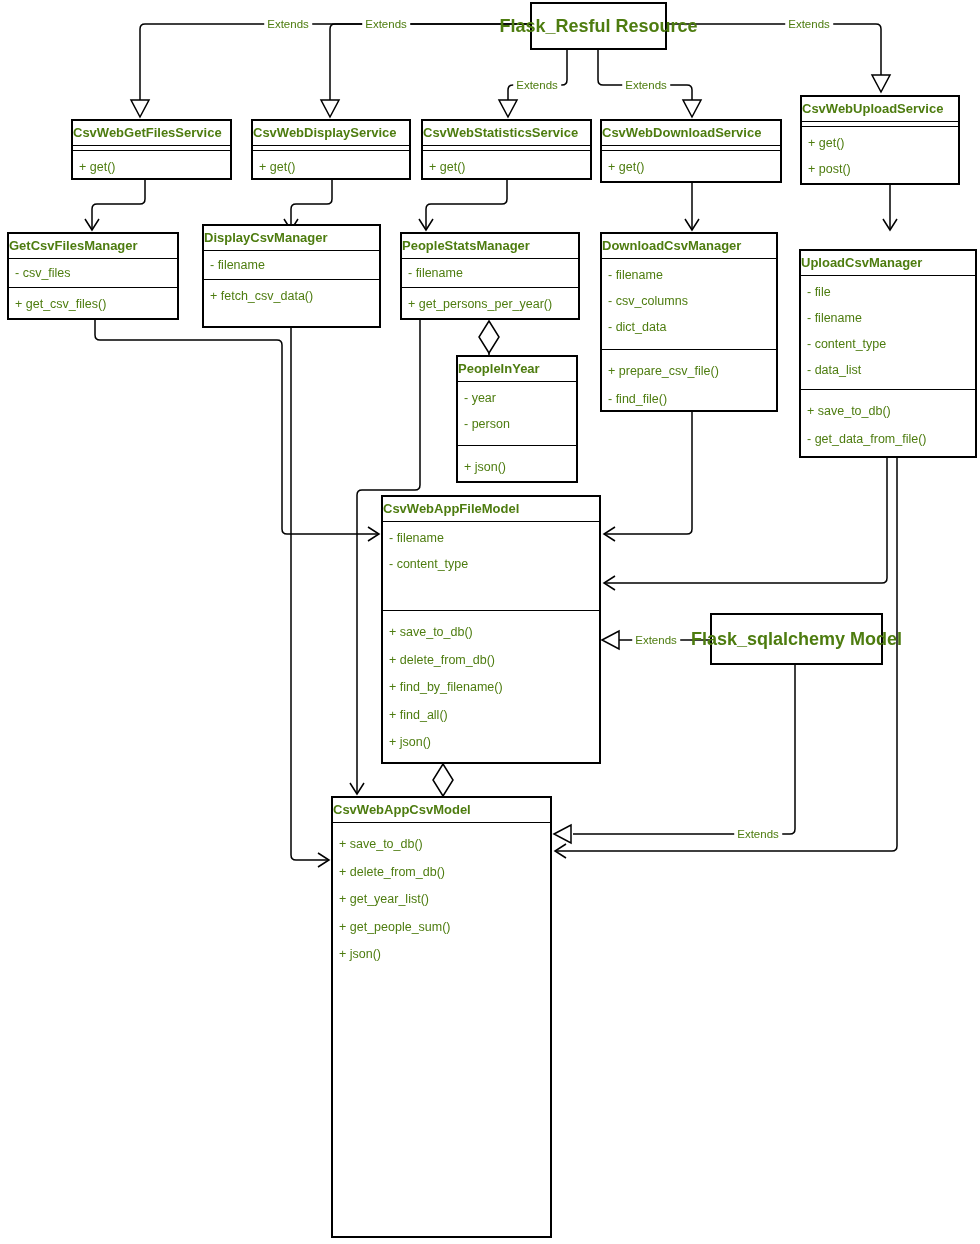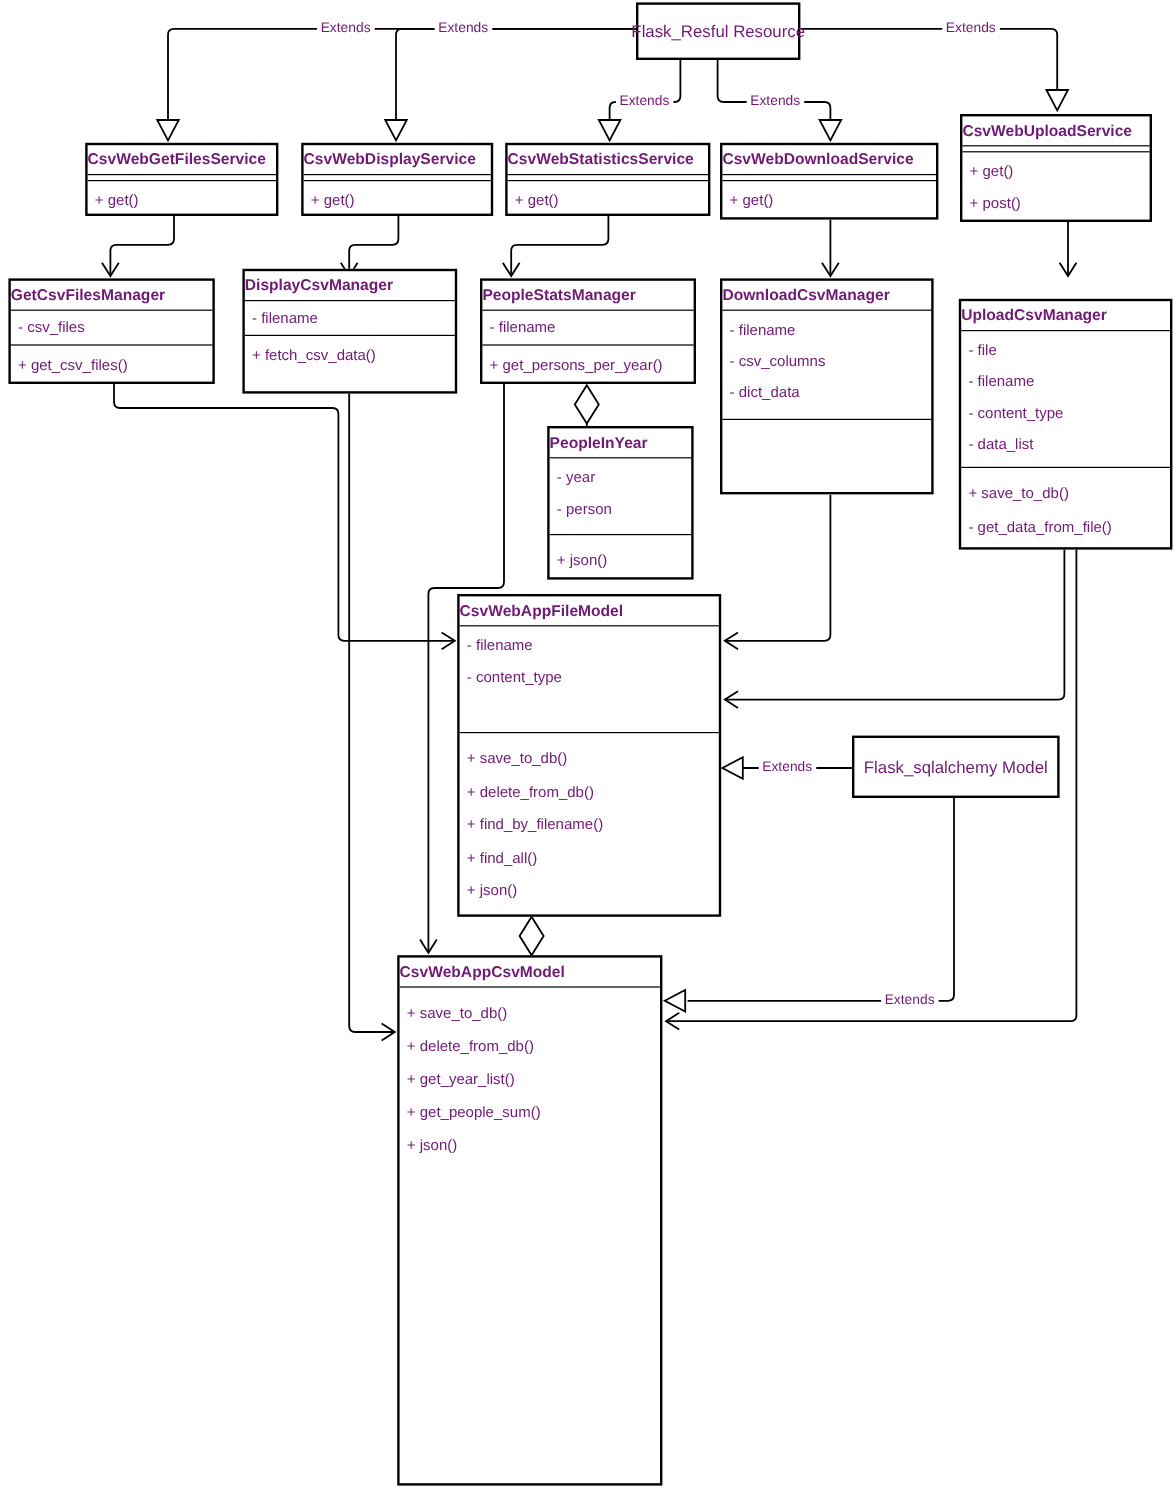--- a/index.html
+++ b/index.html
@@ -1,33 +1,33 @@
 <!DOCTYPE html>
 <html><head>
 <meta charset="utf-8">
 <style>
   html,body{margin:0;padding:0;background:#ffffff;}
   #canvas{position:relative;width:980px;height:1244px;background:#ffffff;overflow:hidden;
-          font-family:"Liberation Sans",sans-serif;color:#701a75;}
+          font-family:"Liberation Sans",sans-serif;color:#4d7c0f;}
   #wires{position:absolute;left:0;top:0;}
   .cls{position:absolute;background:#fff;border:2px solid #000;box-sizing:border-box;
        display:flex;flex-direction:column;}
   .ttl{flex:0 0 auto;height:24px;line-height:24px;font-weight:700;
        font-size:13px;border-bottom:1.5px solid #000;white-space:nowrap;overflow:hidden;}
   .gap{flex:0 0 4px;border-bottom:1.5px solid #000;}
   .sec{flex:0 0 auto;border-bottom:1.5px solid #000;padding:3px 0 0 6px;overflow:hidden;
        box-sizing:border-box;}
   .sec.last{border-bottom:none;flex:1 1 auto;}
   .sec.loose{padding-top:8px;}
   .row{font-size:12.5px;line-height:26px;white-space:nowrap;}
   .lh22 .row{line-height:22px;}
   .tight .row{line-height:22.4px;}
   .loose .row{line-height:27.6px;}
   .single{flex:1 1 auto;display:flex;align-items:center;justify-content:center;
-          font-weight:400;font-size:14px;white-space:nowrap;}
+          font-weight:700;font-size:18px;white-space:nowrap;}
   .edge-label{position:absolute;transform:translate(-50%,-50%);background:#fff;
               padding:0 3px;font-size:11.5px;line-height:13px;white-space:nowrap;}
 </style>
 </head>
 <body>
 
 <div id="canvas">
 
   <svg id="wires" width="980" height="1244" viewBox="0 0 980 1244" fill="none" stroke="#000" stroke-width="1.5">
 
@@ -214,20 +214,24 @@
     </div>
   </div>
 
   <div class="cls" style="left:600px;top:232px;width:178px;height:180px">
     <div class="ttl">DownloadCsvManager</div>
     <div class="sec" style="height:91px">
       <div class="row">- filename</div>
       <div class="row">- csv_columns</div>
       <div class="row">- dict_data</div>
     </div>
+    <div class="sec last loose">
+      <div class="row">+ prepare_csv_file()</div>
+      <div class="row">- find_file()</div>
+    </div>
   </div>
 
   <div class="cls" style="left:799px;top:249px;width:178px;height:209px">
     <div class="ttl">UploadCsvManager</div>
     <div class="sec" style="height:114px">
       <div class="row">- file</div>
       <div class="row">- filename</div>
       <div class="row">- content_type</div>
       <div class="row">- data_list</div>
     </div>

